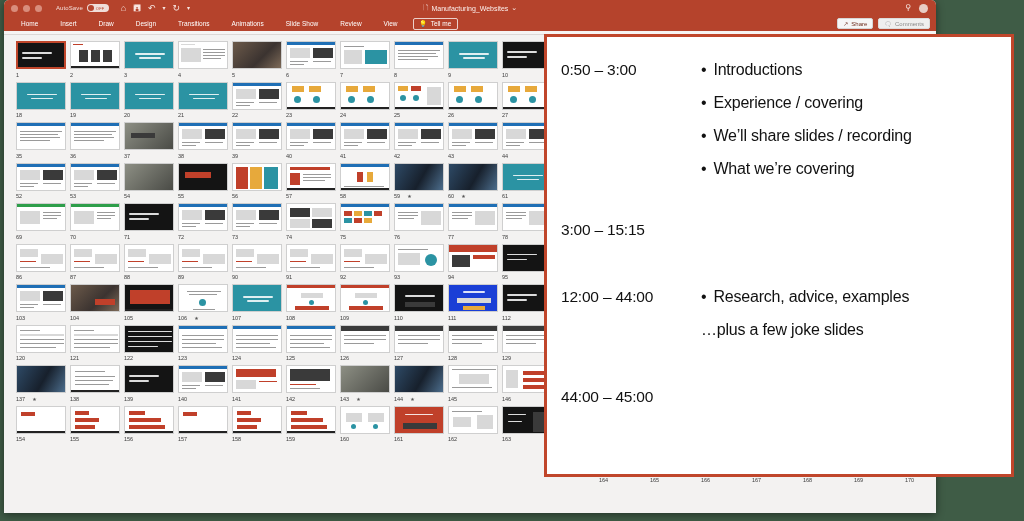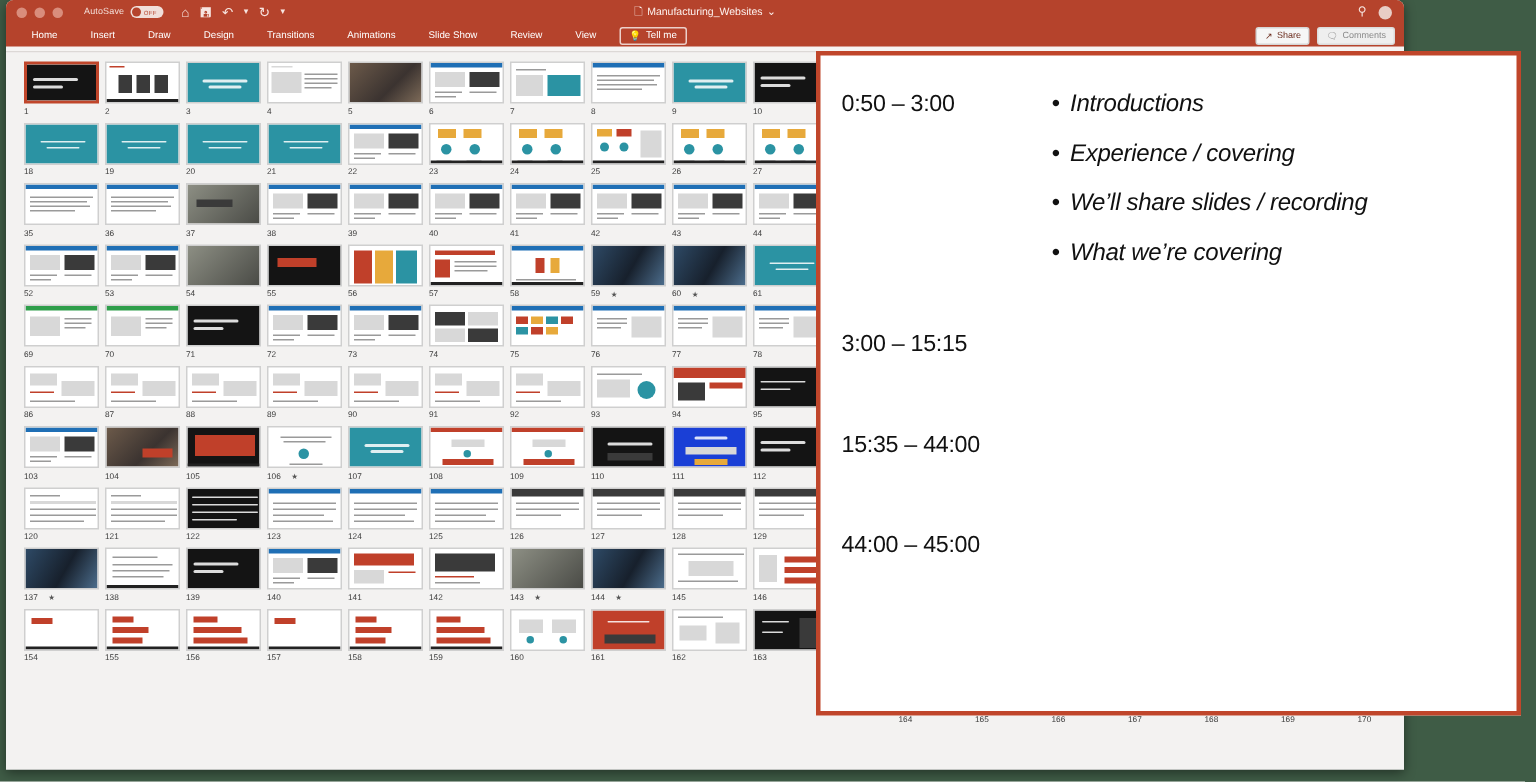--- a/index.html
+++ b/index.html
@@ -122,21 +122,20 @@
   .agenda-row{display:flex;align-items:flex-start;margin-bottom:2px;}
   .agenda-time{
     width:140px;flex:0 0 140px;font-size:15.5px;color:#111;
     font-family:"Liberation Sans", sans-serif;letter-spacing:-.2px;
     line-height:33px;white-space:nowrap;
   }
   .agenda-items{flex:1;}
   .agenda-li{
     font-size:16px;color:#111;line-height:33px;white-space:nowrap;
     letter-spacing:-.2px;
-    font-style:italic;
   }
   .agenda-li .b{margin-right:7px;}
   .agenda-li.nobullet{padding-left:0;}
   .spacer{height:32px;}
   .spacer-sm{height:26px;}
 </style>
 </head>
 <body>
 
 <div id="root">
@@ -1617,21 +1616,25 @@
             <div class="agenda-li"><span class="b">•</span><span>We’ll share slides / recording</span></div>
             <div class="agenda-li"><span class="b">•</span><span>What we’re covering</span></div>
           </div>
         </div>
         <div class="spacer-sm"></div>
         <div class="agenda-row">
           <div class="agenda-time">3:00 – 15:15</div>
         </div>
         <div class="spacer"></div>
         <div class="agenda-row">
-          <div class="agenda-time">15:35 – 44:00</div>
+          <div class="agenda-time">12:00 – 44:00</div>
+          <div class="agenda-items">
+            <div class="agenda-li"><span class="b">•</span><span>Research, advice, examples</span></div>
+            <div class="agenda-li nobullet"><span>…plus a few joke slides</span></div>
+          </div>
         </div>
         <div class="spacer"></div>
         <div class="agenda-row">
           <div class="agenda-time">44:00 – 45:00</div>
         </div>
       </div>
   </div>
 </div>
 
 </body></html>

